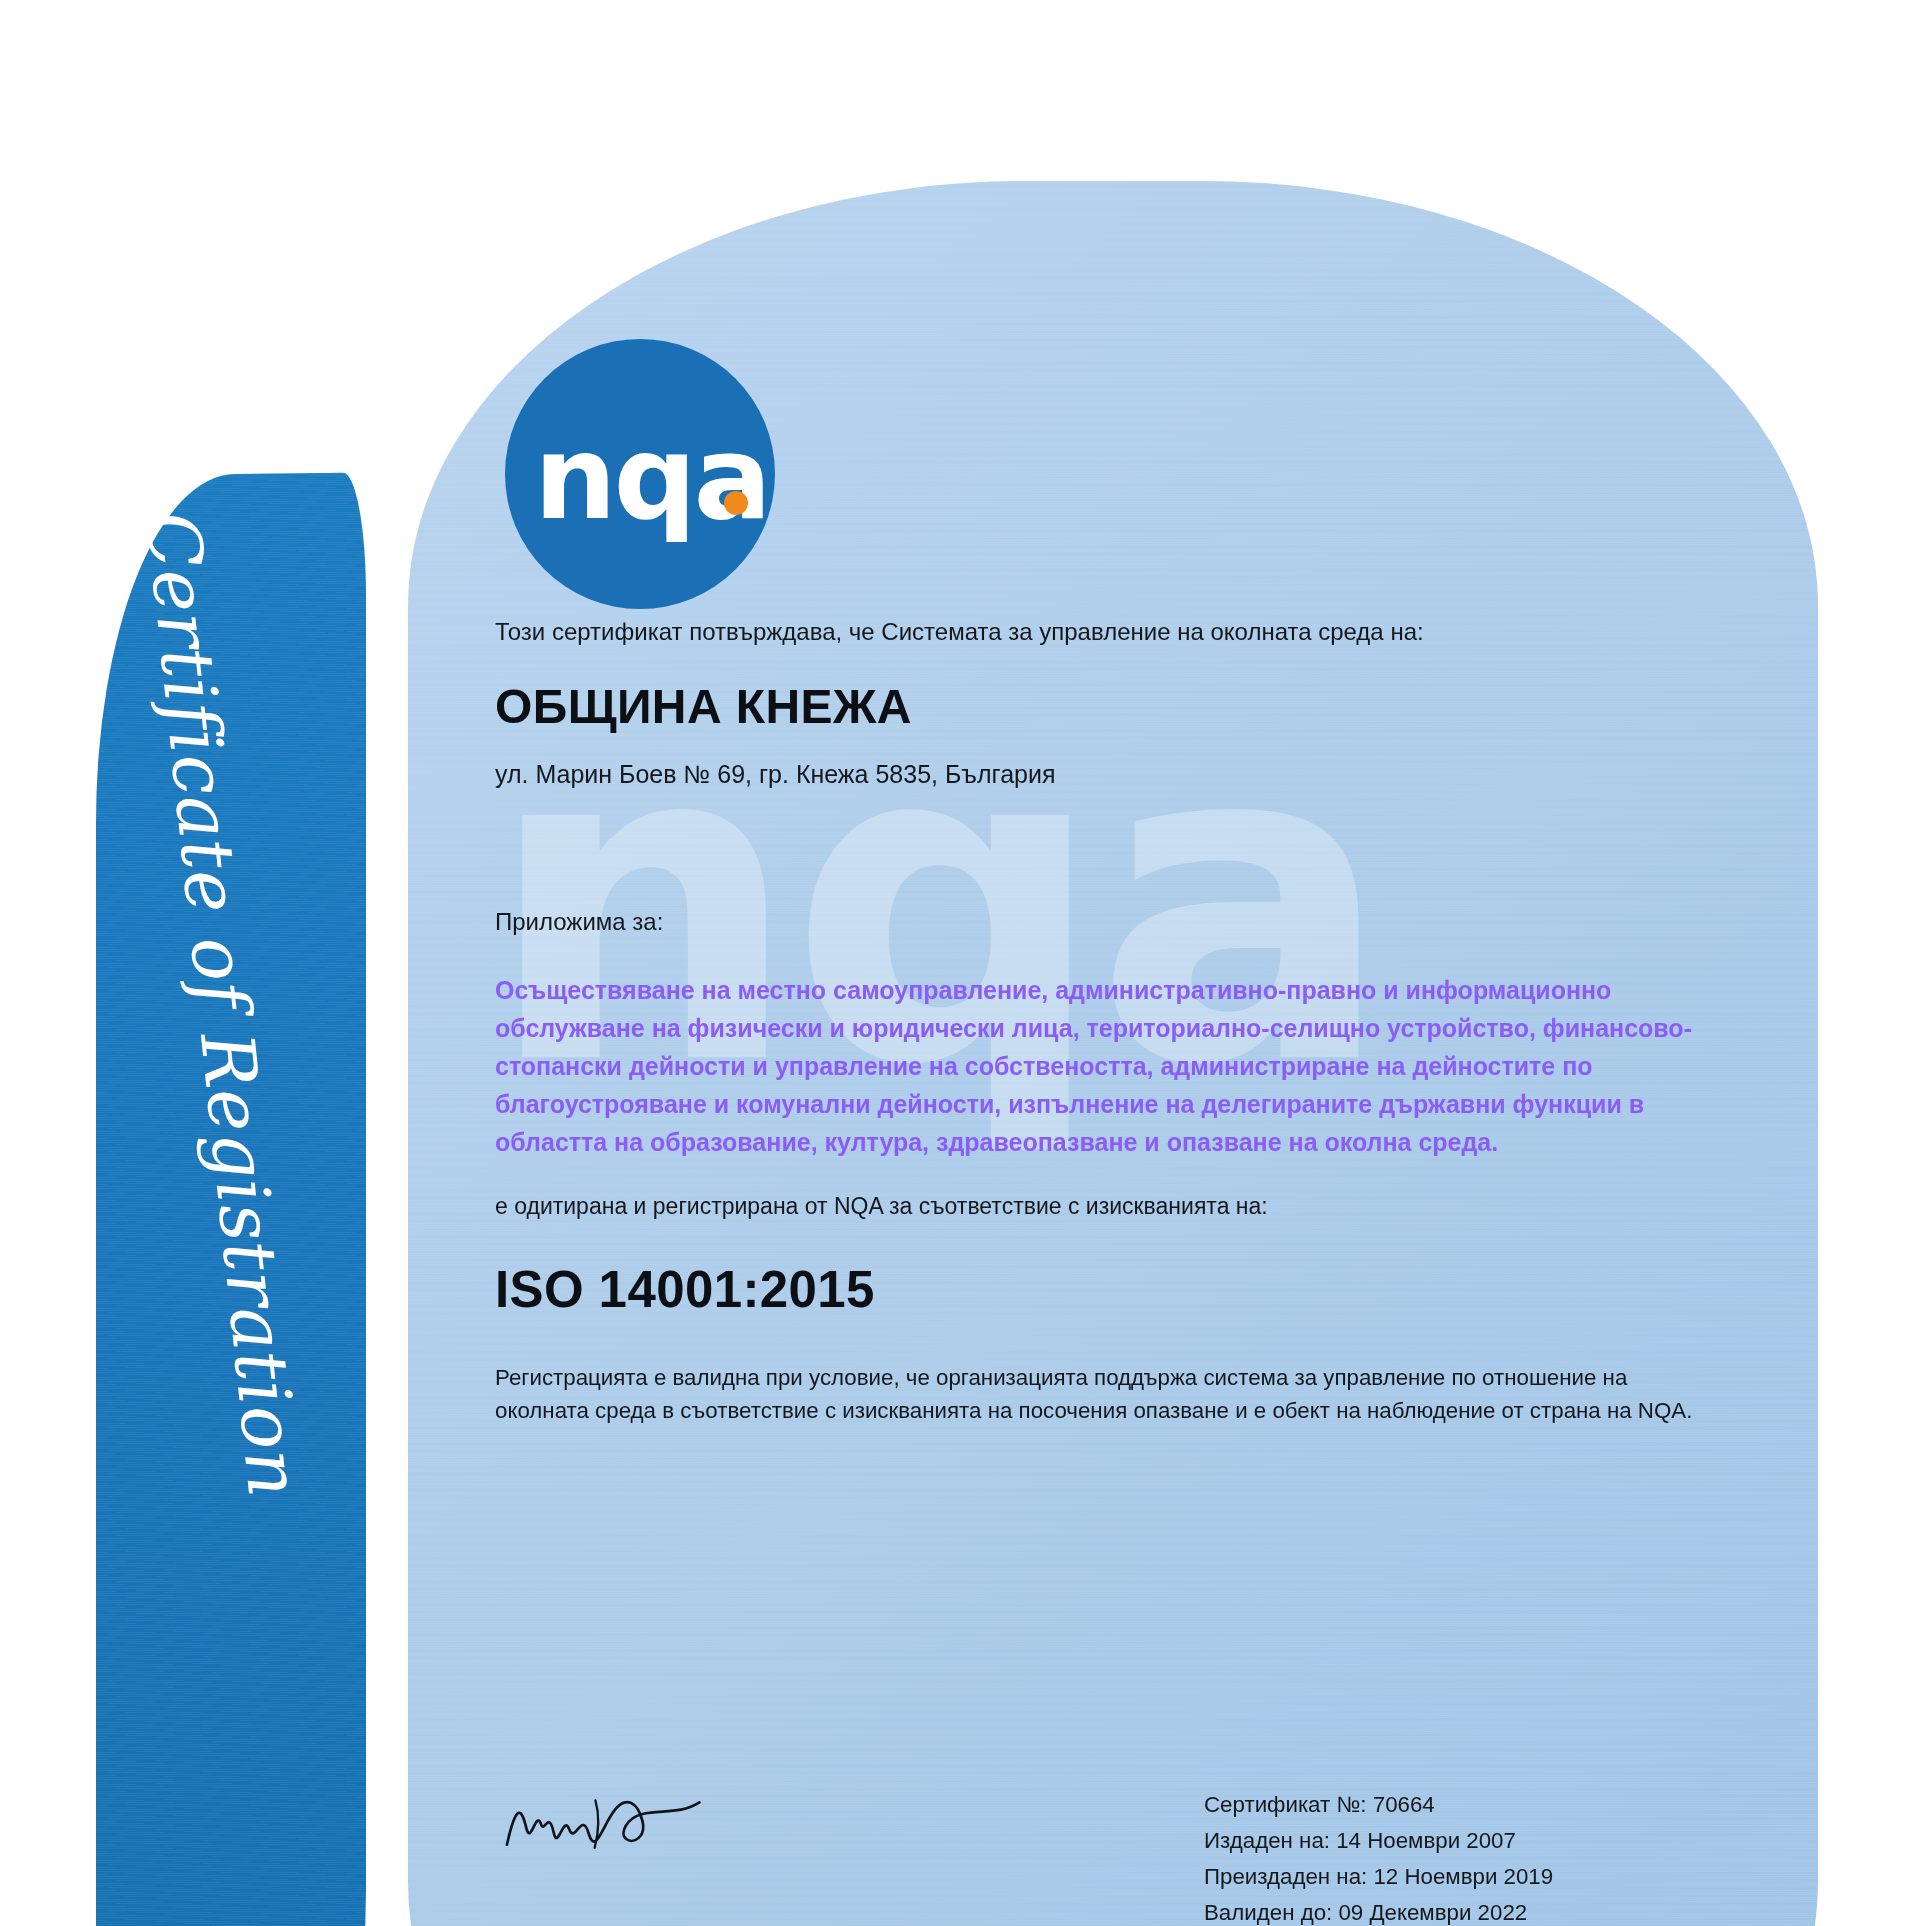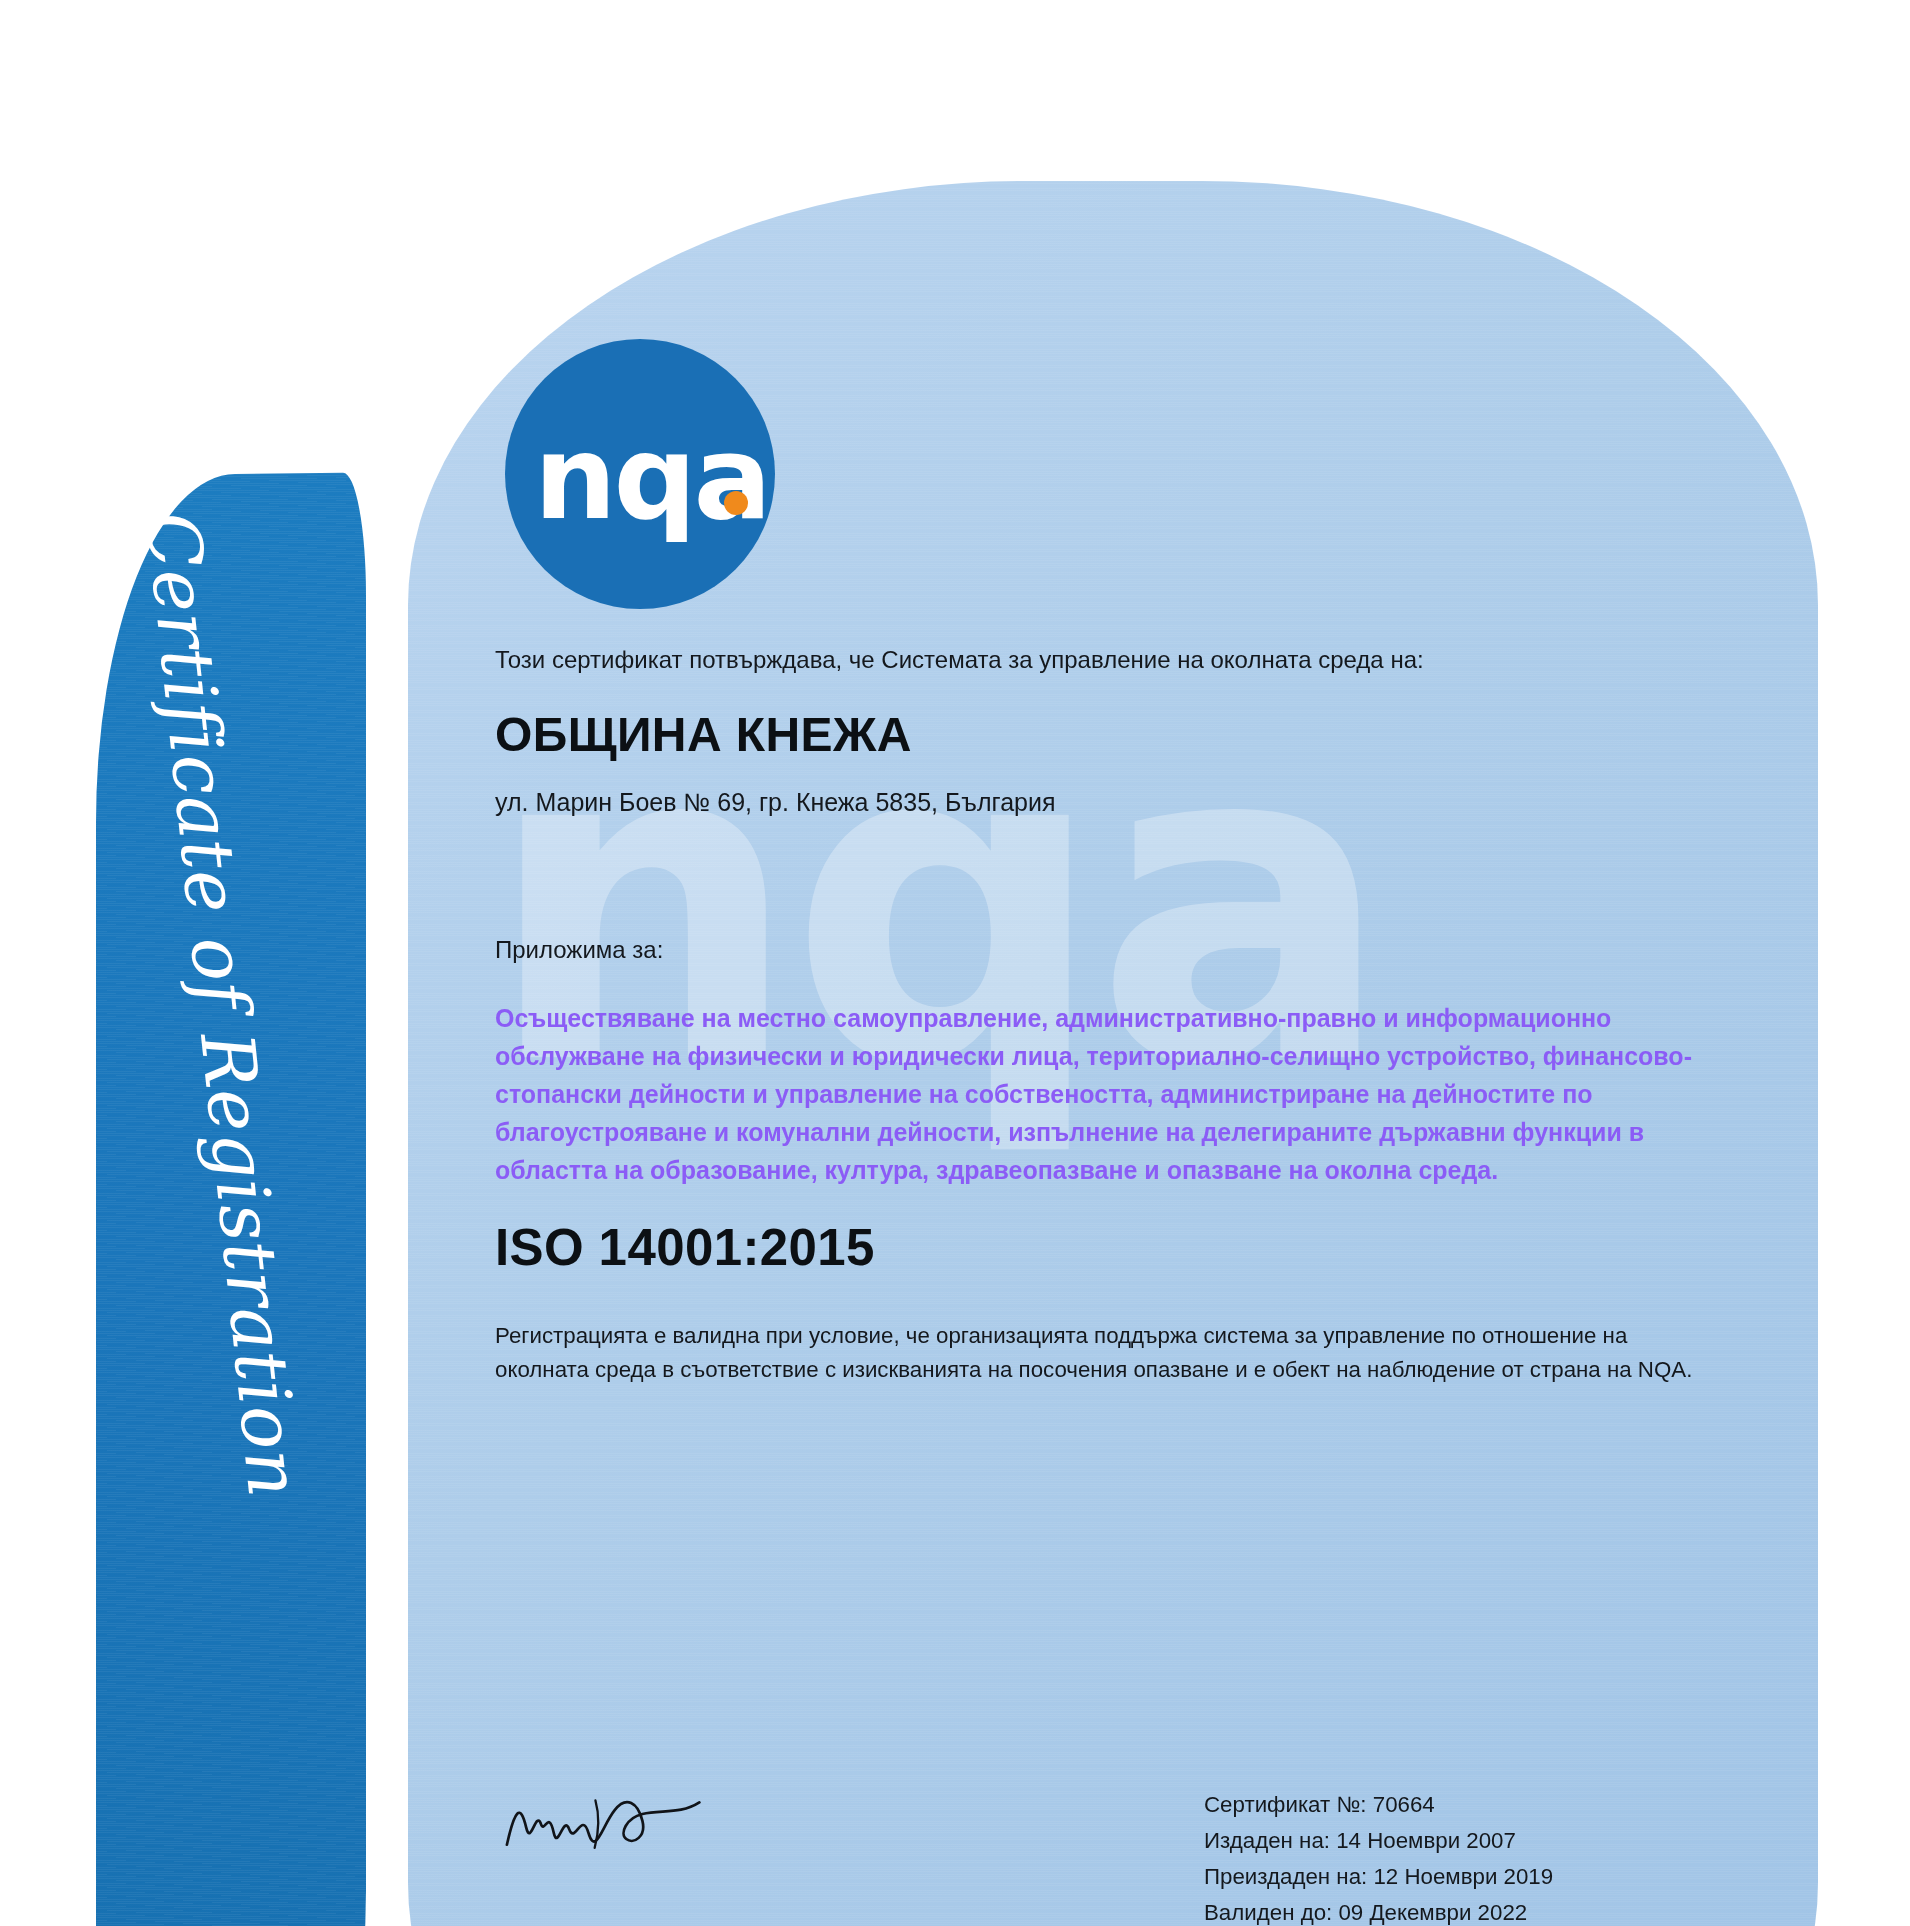--- a/index.html
+++ b/index.html
@@ -140,21 +140,21 @@
     width: 24px;
     height: 24px;
     border-radius: 50%;
     background: #f08a1c;
   }
 
   
   .content {
     position: absolute;
     left: 495px;
-    top: 644px;
+    top: 616px;
     width: 1225px;
     color: #11151a;
   }
 
   .line-intro {
     font-size: 24px;
     line-height: 1.35;
     color: #14181d;
     margin-bottom: 31px;
   }
@@ -252,20 +252,21 @@
   <div class="nqa-logo"></div>
   <div class="nqa-logo-text">nqa</div>
   <div class="nqa-logo-dot"></div>
 
   <div class="content">
     <div class="line-intro">Този сертификат потвърждава, че Системата за управление на околната среда на:</div>
     <div class="org-name">ОБЩИНА КНЕЖА</div>
     <div class="org-address">ул. Марин Боев № 69, гр. Кнежа 5835, България</div>
     <div class="scope-label">Приложима за:</div>
     <div class="scope-text">Осъществяване на местно самоуправление, административно-правно и информационно обслужване на физически и юридически лица, териториално-селищно устройство, финансово-стопански дейности и управление на собствеността, администриране на дейностите по благоустрояване и комунални дейности, изпълнение на делегираните държавни функции в областта на образование, култура, здравеопазване и опазване на околна среда.</div>
+    <div class="audited-line">е одитирана и регистрирана от NQA за съответствие с изискванията на:</div>
     <div class="standard">ISO 14001:2015</div>
     <div class="validity">Регистрацията е валидна при условие, че организацията поддържа система за управление по отношение на околната среда в съответствие с изискванията на посочения опазване и е обект на наблюдение от страна на NQA.</div>
   </div>
 
   <div class="sign-row">
     <svg class="signature-mark" viewBox="0 0 560 200">
       <path d="M20 150 C40 60, 55 40, 70 105 C82 155, 95 60, 108 95 C118 125, 128 55, 142 120 C152 165, 168 70, 182 110 C196 150, 215 60, 232 120 C250 180, 268 100, 300 60 C330 22, 360 40, 372 88 C382 128, 350 150, 330 135 C312 122, 330 80, 372 70 C420 58, 470 72, 520 40" fill="none" stroke="#111419" stroke-width="7" stroke-linecap="round"></path>
       <path d="M250 35 C262 78, 258 120, 248 158" fill="none" stroke="#111419" stroke-width="6" stroke-linecap="round"></path>
     </svg>
 

